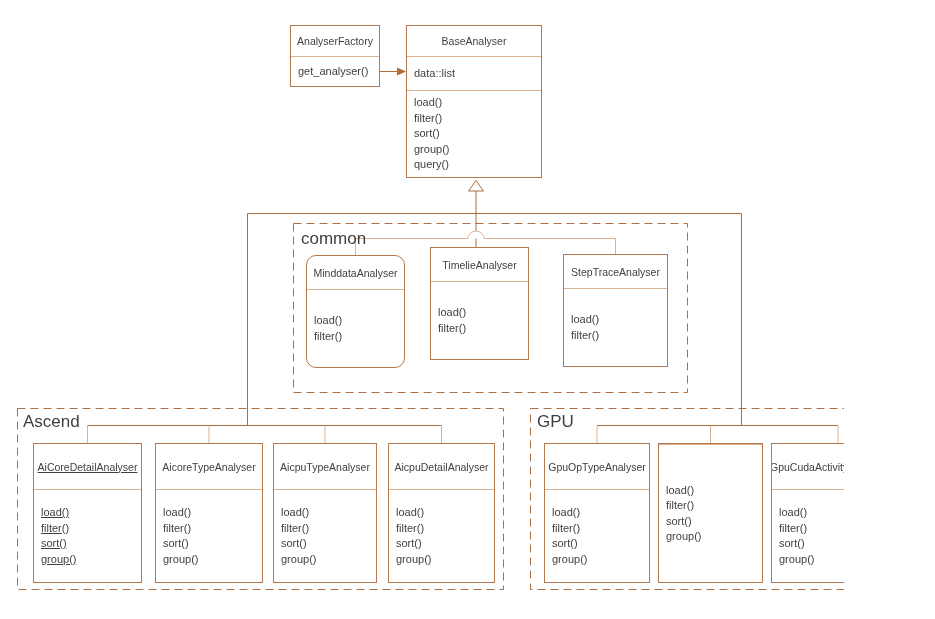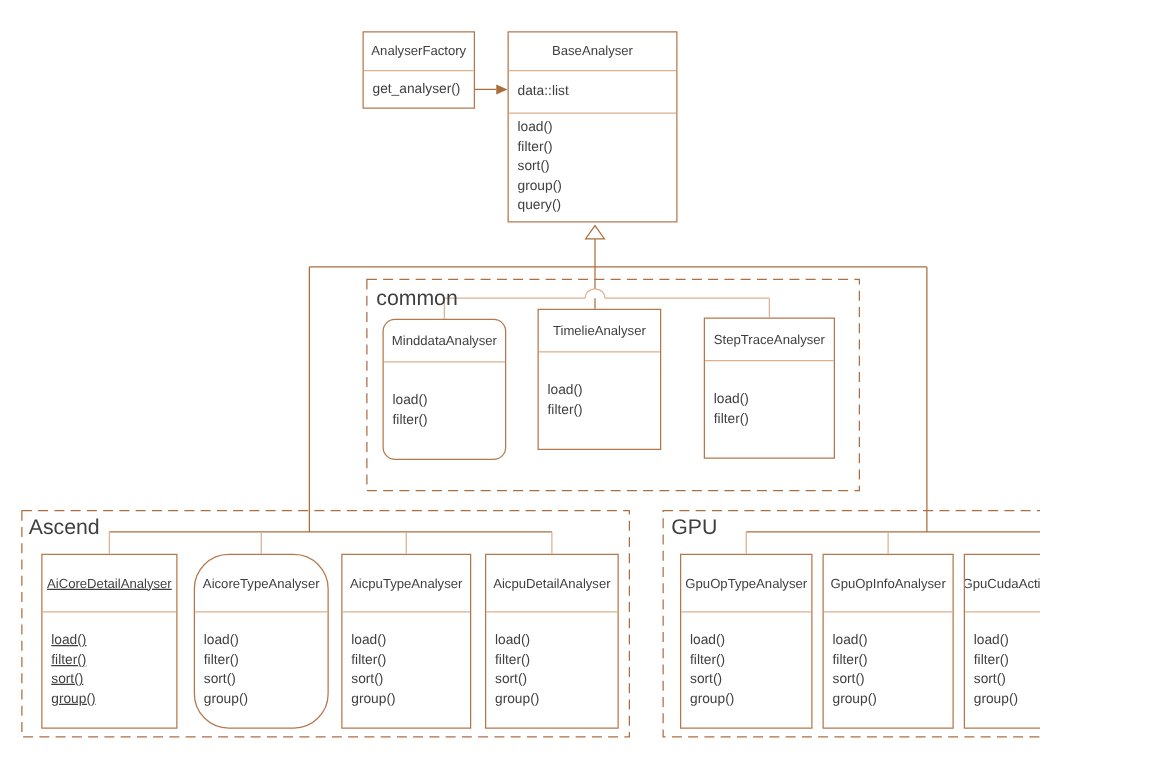--- a/index.html
+++ b/index.html
@@ -1,18 +1,18 @@
 <!DOCTYPE html>
 <html><head>
 <meta charset="utf-8">
 <style>
   html,body{margin:0;padding:0;background:#ffffff;}
   .canvas{
     position:relative;width:832px;height:619px;background:#ffffff;
-    font-family:"Liberation Sans",sans-serif;color:#3f3f3f;overflow:hidden;
+    font-family:"Liberation Sans",sans-serif;color:#3f3f3f;overflow:hidden;padding-left:12px;
   }
   svg.overlay{position:absolute;left:0;top:0;width:935px;height:619px;}
   .uml{
     position:absolute;background:#ffffff;border:1px solid #b5784c;
     box-sizing:border-box;display:flex;flex-direction:column;
   }
   .uml .title{
     flex:0 0 auto;display:flex;align-items:center;justify-content:center;
     font-size:10.5px;white-space:nowrap;overflow:hidden;
   }
@@ -116,21 +116,21 @@
 
   <div class="uml" style="left:33px;top:443px;width:109px;height:140px;text-decoration:underline;">
     <div class="title t46">AiCoreDetailAnalyser</div>
     <div class="compart grow">
       <div>load()</div>
       <div>filter()</div>
       <div>sort()</div>
       <div>group()</div>
     </div>
   </div>
-  <div class="uml" style="left:155px;top:443px;width:108px;height:140px;border-radius:28px;">
+  <div class="uml" style="left:155px;top:443px;width:108px;height:140px;">
     <div class="title t46">AicoreTypeAnalyser</div>
     <div class="compart grow">
       <div>load()</div>
       <div>filter()</div>
       <div>sort()</div>
       <div>group()</div>
     </div>
   </div>
   <div class="uml" style="left:273px;top:443px;width:104px;height:140px;">
     <div class="title t46">AicpuTypeAnalyser</div>
@@ -154,21 +154,20 @@
   <div class="uml" style="left:544px;top:443px;width:106px;height:140px;">
     <div class="title t46">GpuOpTypeAnalyser</div>
     <div class="compart grow">
       <div>load()</div>
       <div>filter()</div>
       <div>sort()</div>
       <div>group()</div>
     </div>
   </div>
   <div class="uml" style="left:658px;top:443px;width:105px;height:140px;">
-    <div class="title t46">GpuOpInfoAnalyser</div>
     <div class="compart grow">
       <div>load()</div>
       <div>filter()</div>
       <div>sort()</div>
       <div>group()</div>
     </div>
   </div>
   <div class="uml" style="left:771px;top:443px;width:117px;height:140px;">
     <div class="title t46">GpuCudaActivityAnalyser</div>
     <div class="compart grow">

